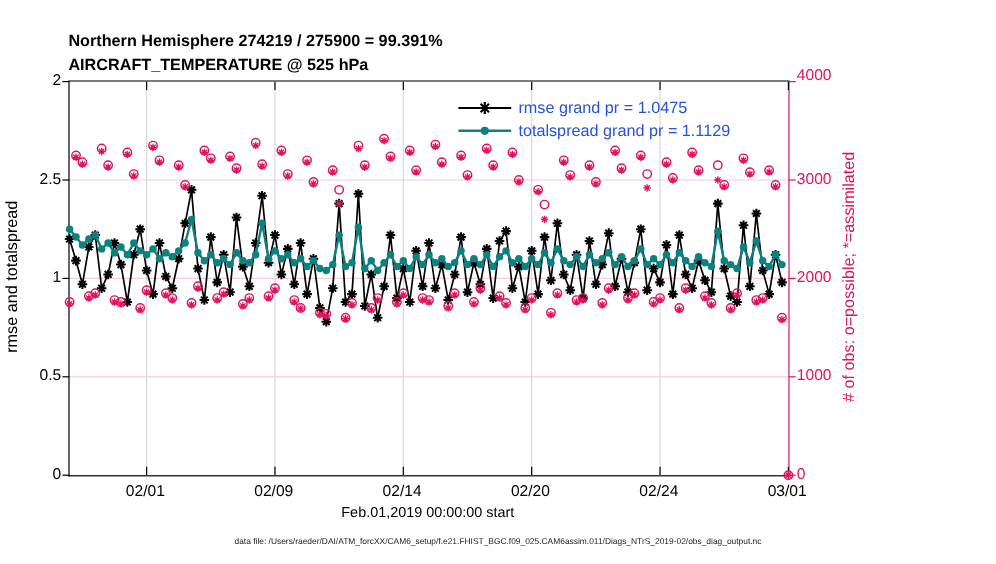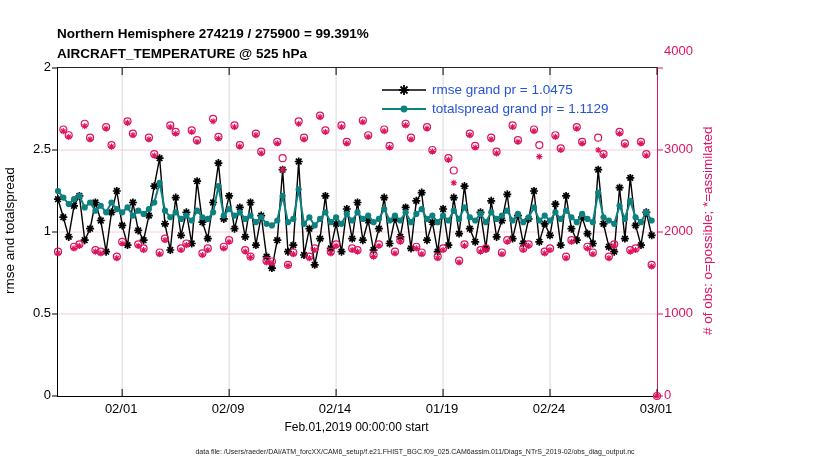--- a/index.html
+++ b/index.html
@@ -327,20 +327,20 @@
   <div class="footer">data file: /Users/raeder/DAI/ATM_forcXX/CAM6_setup/f.e21.FHIST_BGC.f09_025.CAM6assim.011/Diags_NTrS_2019-02/obs_diag_output.nc</div>
 <div class="ytick-left" style="left: 9px; top: 387px;">0</div>
     <div class="ytick-left" style="left: 9px; top: 305px;">0.5</div>
     <div class="ytick-left" style="left: 9px; top: 223px;">1</div>
     <div class="ytick-left" style="left: 9px; top: 141px;">2.5</div>
     <div class="ytick-left" style="left: 9px; top: 59px;">2</div>
     <div class="ytick-right" style="left: 664px; top: 387px;">0</div>
     <div class="ytick-right" style="left: 664px; top: 305px;">1000</div>
     <div class="ytick-right" style="left: 664px; top: 223px;">2000</div>
     <div class="ytick-right" style="left: 664px; top: 141px;">3000</div>
-    <div class="ytick-right" style="left: 664px; top: 43px;">4000</div>
+    <div class="ytick-right" style="left: 664px; top: 55px;">4000</div>
     <div class="xtick-label" style="left: 89.1786px; top: 401px;">02/01</div>
     <div class="xtick-label" style="left: 196.143px; top: 401px;">02/09</div>
     <div class="xtick-label" style="left: 303.107px; top: 401px;">02/14</div>
-    <div class="xtick-label" style="left: 410.071px; top: 401px;">01/19</div>
+    <div class="xtick-label" style="left: 410.071px; top: 401px;">02/20</div>
     <div class="xtick-label" style="left: 517.036px; top: 401px;">02/24</div>
     <div class="xtick-label" style="left: 624px; top: 401px;">03/01</div>
   </div>
 
 </body></html>

